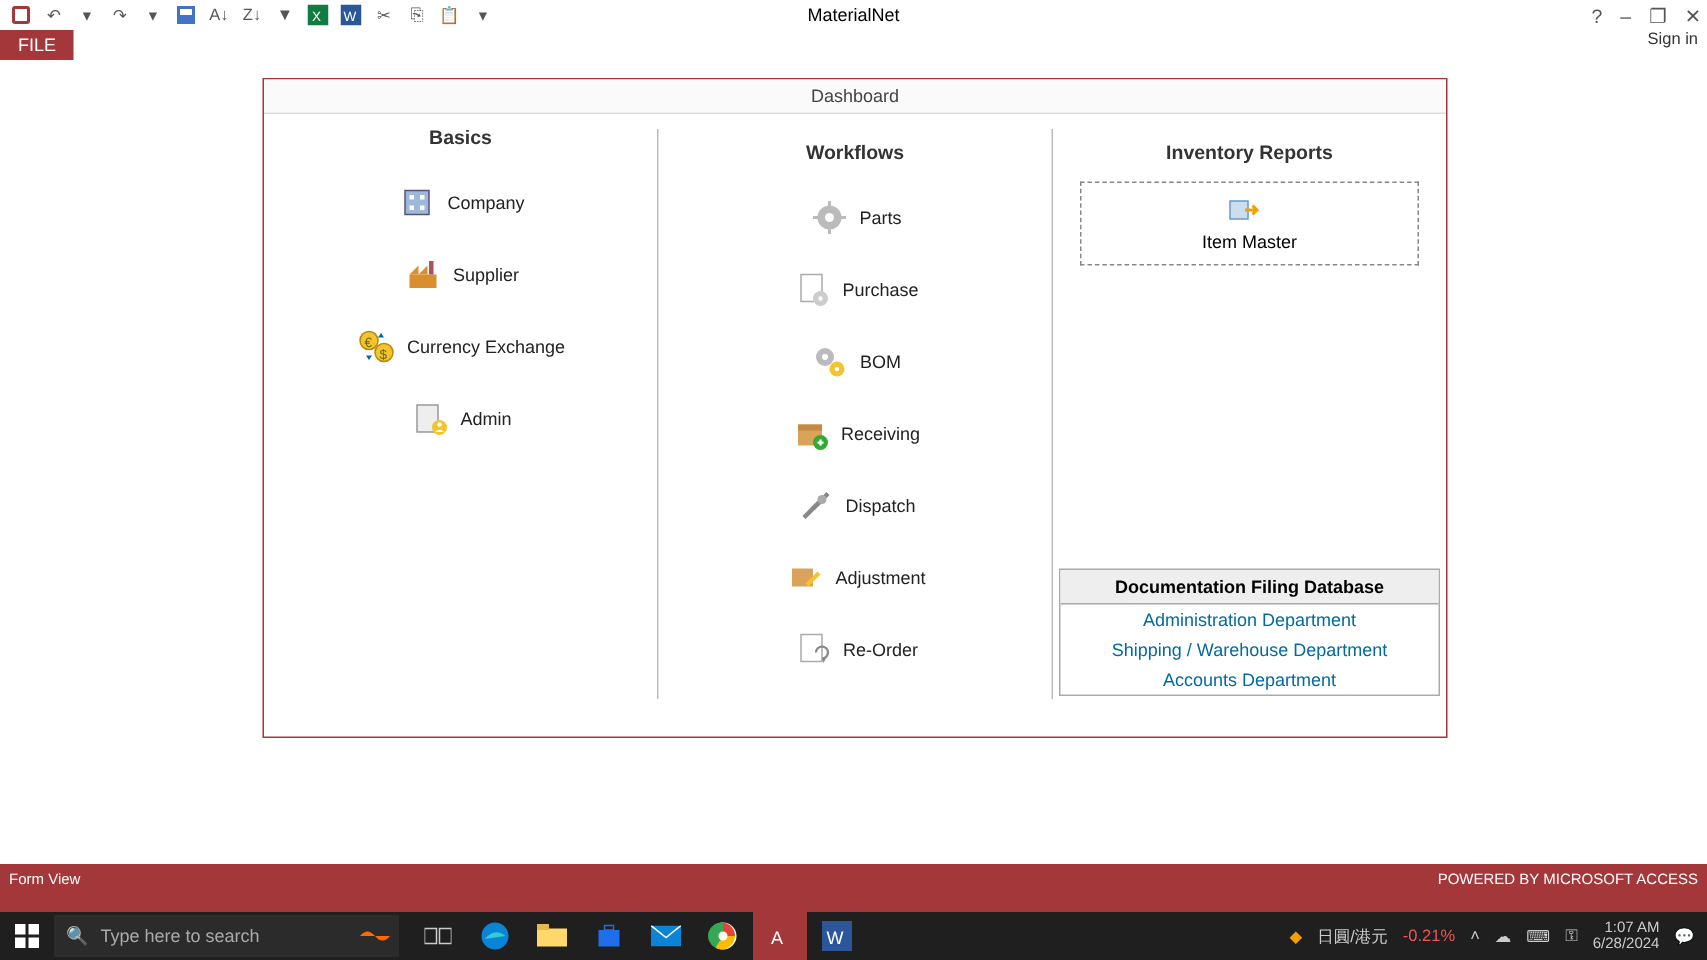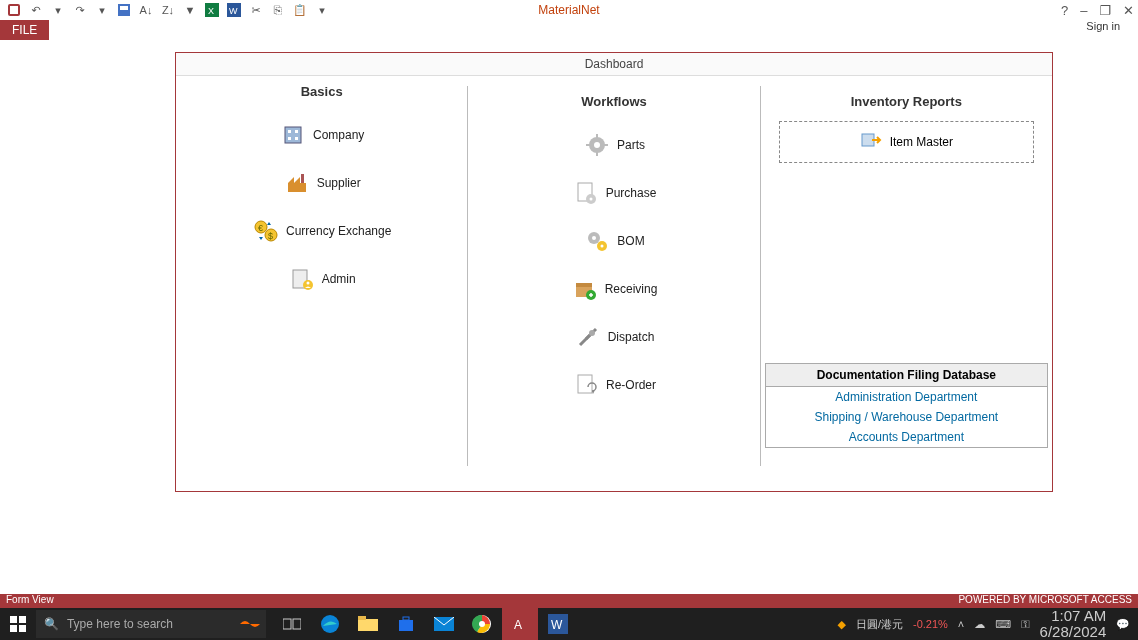--- a/index.html
+++ b/index.html
@@ -2,61 +2,61 @@
 <html><head>
 <meta charset="utf-8">
 <style>
 * { box-sizing: border-box; margin: 0; padding: 0; }
 body { font-family: "Segoe UI", Tahoma, sans-serif; font-size: 12px; background: #fff; width: 1138px; height: 640px; overflow: hidden; position: relative; }
 
 
 .titlebar { height: 20px; background: #fff; display: flex; align-items: center; position: relative; }
 .titlebar .qat { display: flex; align-items: center; gap: 6px; padding-left: 6px; }
 .titlebar .qat .ico { width: 16px; height: 16px; display: flex; align-items: center; justify-content: center; font-size: 11px; color: #555; }
-.titlebar .apptitle { position: absolute; left: 50%; transform: translateX(-50%); font-size: 12px; color: #c2410c; }
+.titlebar .apptitle { position: absolute; left: 50%; transform: translateX(-50%); font-size: 12px; color: #000000; }
 .titlebar .winbtns { position: absolute; right: 4px; display: flex; gap: 12px; }
 .titlebar .winbtns span { font-size: 13px; color: #555; cursor: default; }
 
 
 .ribbonrow { height: 20px; display: flex; justify-content: space-between; }
 .filetab { background: #a4373a; color: #fff; padding: 3px 12px; font-size: 12px; height: 20px; display: flex; align-items: center; }
-.signin { font-size: 11px; color: #333; padding-right: 18px; }
+.signin { font-size: 11px; color: #333; padding-right: 6px; }
 
 
 .workarea { position: absolute; top: 40px; left: 0; right: 0; bottom: 46px; background: #fff; }
 
-.dashboard-outer { position: absolute; left: 175px; top: 12px; width: 878px; height: 440px; border: 1px solid #a4373a; }
+.dashboard-outer { position: absolute; left: 175px; top: 12px; width: 790px; height: 440px; border: 1px solid #a4373a; }
 .dashboard-title { text-align: center; font-size: 12px; color: #444; padding: 4px 0; border-bottom: 1px solid #ddd; background: #fafafa; }
 .dashboard-body { display: flex; height: calc(100% - 24px); }
 .col { flex: 1; position: relative; padding-top: 8px; }
 .col + .col { border-left: 1px solid #bbb; margin-top: 10px; margin-bottom: 24px; }
 .col h3 { text-align: center; font-weight: bold; font-size: 13px; color: #333; margin-bottom: 12px; }
 
 .item-row { display: flex; align-items: center; justify-content: center; height: 48px; }
 .item-row .icon { width: 28px; height: 28px; margin-right: 6px; display: flex; align-items: center; justify-content: center; }
 .item-row .lbl { font-size: 12px; color: #222; }
 
-.item-master { border: 1px dashed #888; margin: 0 18px; padding: 8px 0; display: flex; align-items: center; justify-content: center; }
+.item-master { border: 1px dashed #888; margin: 0 18px; padding: 8px 0; display: flex; align-items: center; justify-content: center; flex-direction: column; }
 .item-master .icon { width: 24px; height: 24px; margin-right: 6px; }
 
-.filing-box { position: absolute; bottom: 18px; left: 4px; right: 4px; border: 1px solid #aaa; }
+.filing-box { position: absolute; bottom: 2px; left: 4px; right: 4px; border: 1px solid #aaa; }
 .filing-head { text-align: center; font-weight: bold; font-size: 12px; padding: 4px 0; background: #eee; border-bottom: 1px solid #aaa; }
 .filing-item { text-align: center; font-size: 12px; padding: 3px 0; color: #0369a1; }
 
 
-.statusbar { position: absolute; bottom: 32px; left: 0; right: 0; height: 14px; background: #a4373a; color: #fff; font-size: 10px; display: flex; align-items: flex-start; justify-content: space-between; padding: 0 6px; }
+.statusbar { position: absolute; bottom: 32px; left: 0; right: 0; height: 14px; background: #a4373a; color: #fff; font-size: 10px; display: flex; align-items: flex-end; justify-content: space-between; padding: 16px 6px; }
 
 
 .taskbar { position: absolute; bottom: 0; left: 0; right: 0; height: 32px; background: #1f1f1f; display: flex; align-items: center; }
 .taskbar .start { width: 36px; height: 32px; display: flex; align-items: center; justify-content: center; }
 .taskbar .search { background: #2b2b2b; height: 28px; width: 230px; display: flex; align-items: center; color: #aaa; font-size: 12px; padding-left: 8px; gap: 8px; }
 .taskbar .tasks { display: flex; gap: 2px; margin-left: 8px; }
 .taskbar .tasks .ticon { width: 36px; height: 32px; display: flex; align-items: center; justify-content: center; }
 .taskbar .tray { margin-left: auto; display: flex; align-items: center; gap: 10px; color: #ccc; font-size: 11px; padding-right: 8px; }
-.taskbar .clock { text-align: right; line-height: 1.1; font-size: 15px; }
+.taskbar .clock { text-align: right; line-height: 1.1; font-size: 10px; }
 
 svg { display: block; }
 </style>
 </head>
 <body>
 
 <div class="titlebar">
   <div class="qat">
     <span class="ico">
         <svg width="14" height="14">
@@ -215,20 +215,29 @@
         </div>
         <div class="item-row">
           <span class="icon">
               <svg width="24" height="24">
                 <path d="M4 20 L14 10" stroke="#888" stroke-width="3"></path>
                 <path d="M20 4 L10 14" stroke="#888" stroke-width="3"></path>
                 <circle cx="16" cy="8" r="3" fill="#aaa"></circle>
               </svg>
             </span>
           <span class="lbl">Dispatch</span>
+        </div>
+        <div class="item-row">
+          <span class="icon">
+              <svg width="24" height="24">
+                <rect x="3" y="6" width="14" height="12" fill="#d9a35c"></rect>
+                <path d="M14 18 L22 10 L20 8 L12 16 Z" fill="#f4c430"></path>
+              </svg>
+            </span>
+          <span class="lbl">Adjustment</span>
         </div>
         <div class="item-row">
           <span class="icon">
               <svg width="24" height="24">
                 <rect x="4" y="2" width="14" height="18" fill="#fff" stroke="#aaa"></rect>
                 <path d="M14 14 A4 4 0 1 1 18 18" fill="none" stroke="#888" stroke-width="1.5"></path>
                 <polygon points="18,18 21,17 19,21" fill="#888"></polygon>
               </svg>
             </span>
           <span class="lbl">Re-Order</span>

